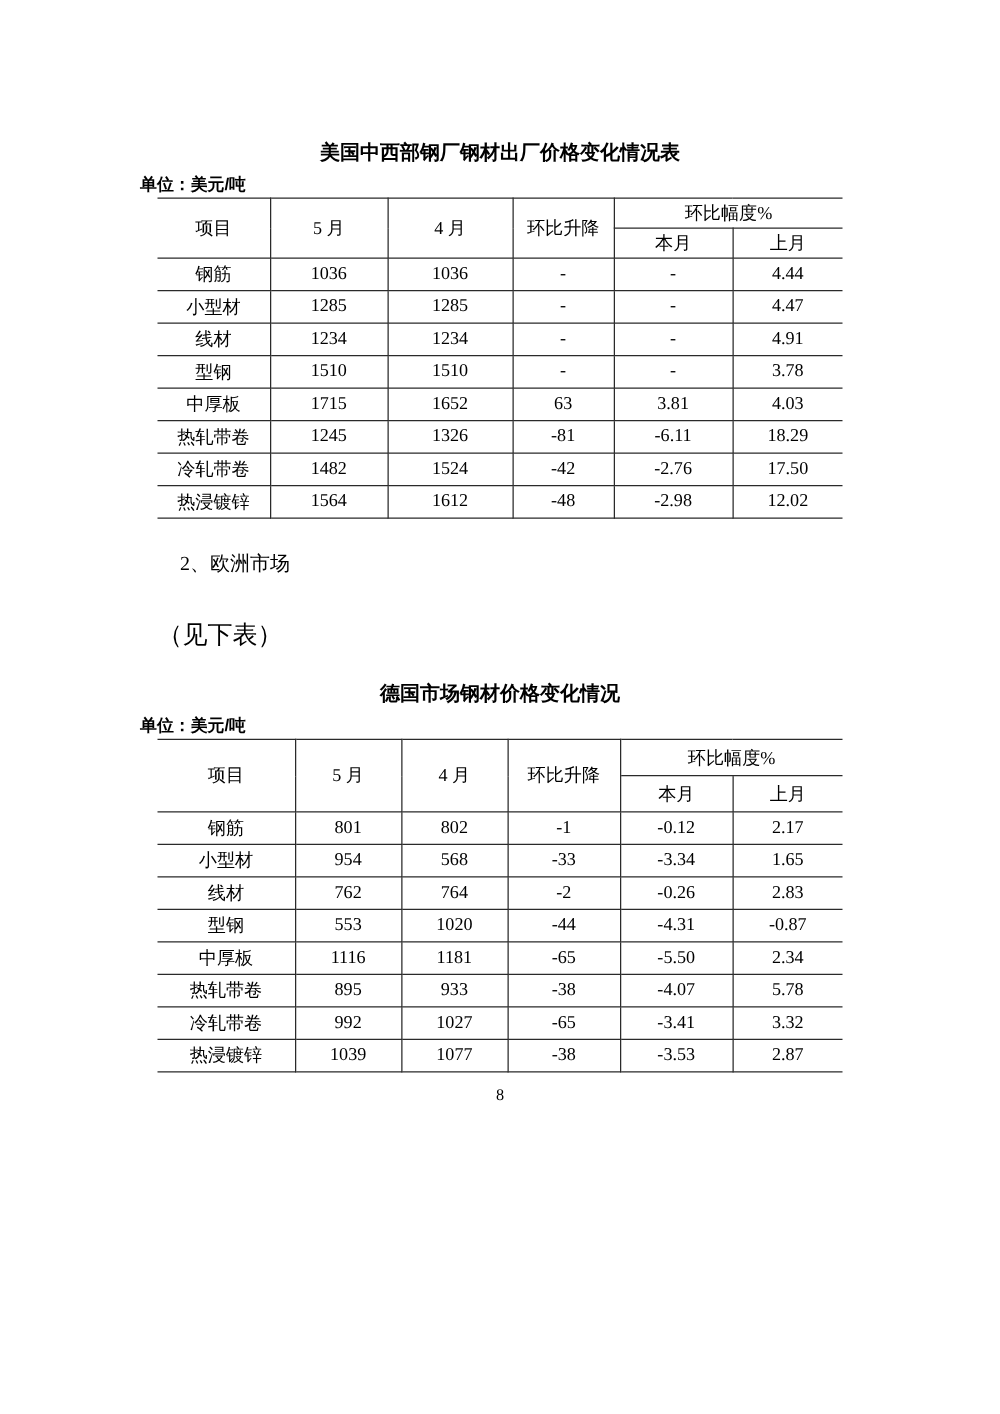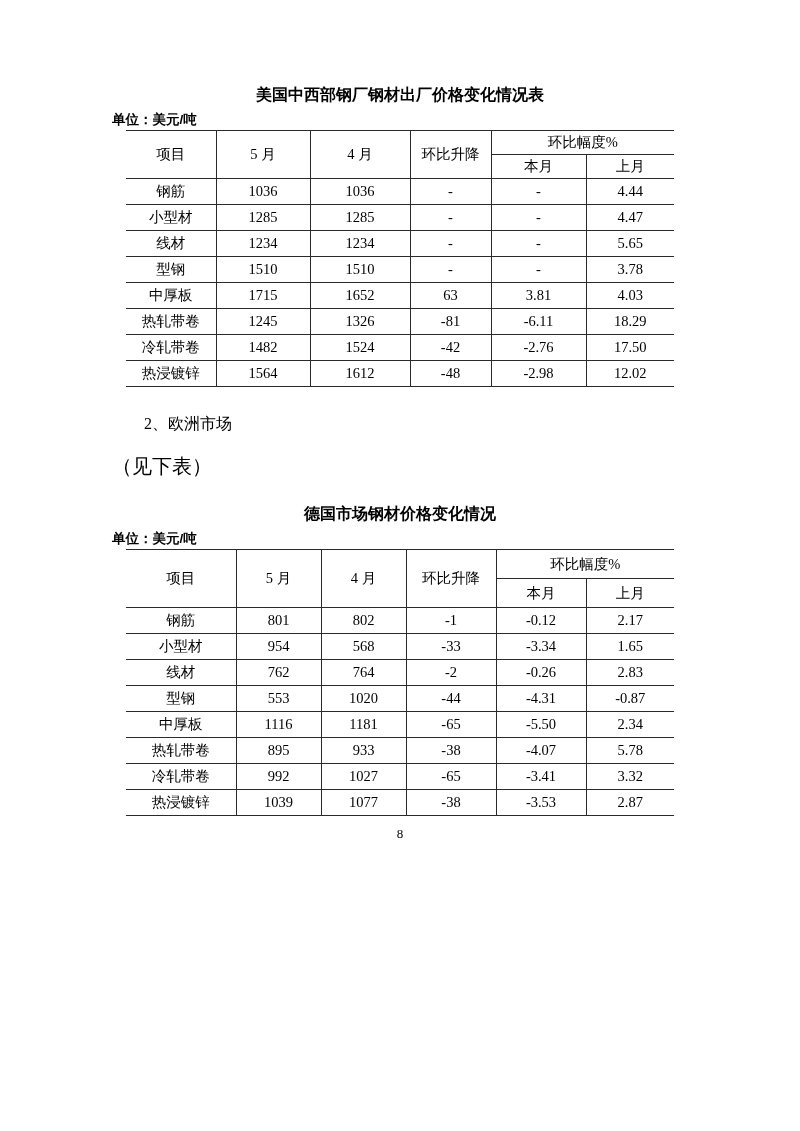--- a/index.html
+++ b/index.html
@@ -10,21 +10,21 @@
     width: 800px;
     height: 1131px;
     background: #ffffff;
     overflow: hidden;
     font-family: "Liberation Serif", "DejaVu Serif", serif;
     color: #000000;
   }
   .content {
     width: 576px;
     margin: 0 auto;
-    padding-top: 84px;
+    padding-top: 112px;
   }
   .doc-title {
     font-family: "Liberation Sans", "DejaVu Sans", sans-serif;
     font-weight: bold;
     font-size: 16px;
     line-height: 22px;
     text-align: center;
     margin: 0;
   }
   .unit-line {
@@ -69,21 +69,21 @@
     font-size: 20px;
     line-height: 42px;
     text-align: justify;
     text-indent: 2em;
     margin: 0;
   }
   .note-line {
     font-size: 20px;
     line-height: 42px;
     text-indent: 0;
-    margin: 0;
+    margin: 14px;
   }
   .title-gap { margin-top: 16px; }
   .page-number {
     text-align: center;
     font-size: 13px;
     line-height: 18px;
     margin-top: 9px;
   }
 </style>
 </head>
@@ -132,21 +132,21 @@
           <td>-</td>
           <td>-</td>
           <td>4.47</td>
         </tr>
         <tr>
           <td>线材</td>
           <td>1234</td>
           <td>1234</td>
           <td>-</td>
           <td>-</td>
-          <td>5.65</td>
+          <td>4.91</td>
         </tr>
         <tr>
           <td>型钢</td>
           <td>1510</td>
           <td>1510</td>
           <td>-</td>
           <td>-</td>
           <td>3.78</td>
         </tr>
         <tr>

